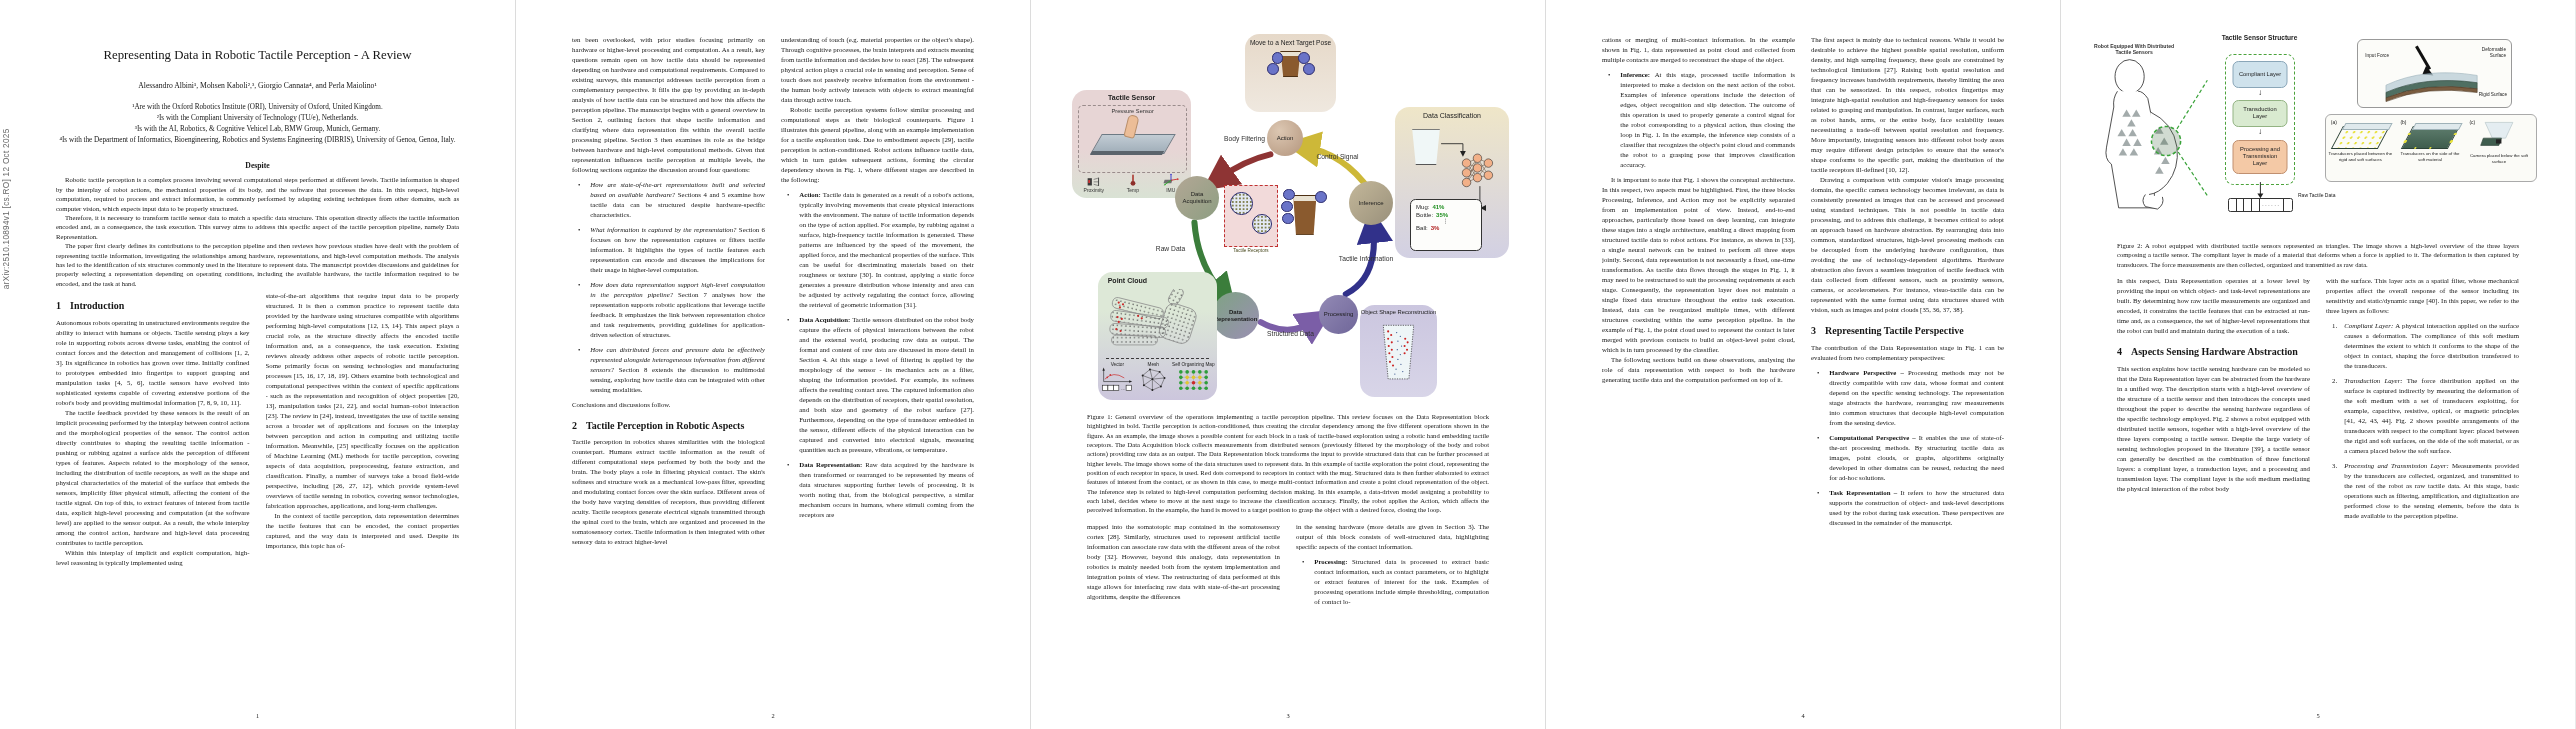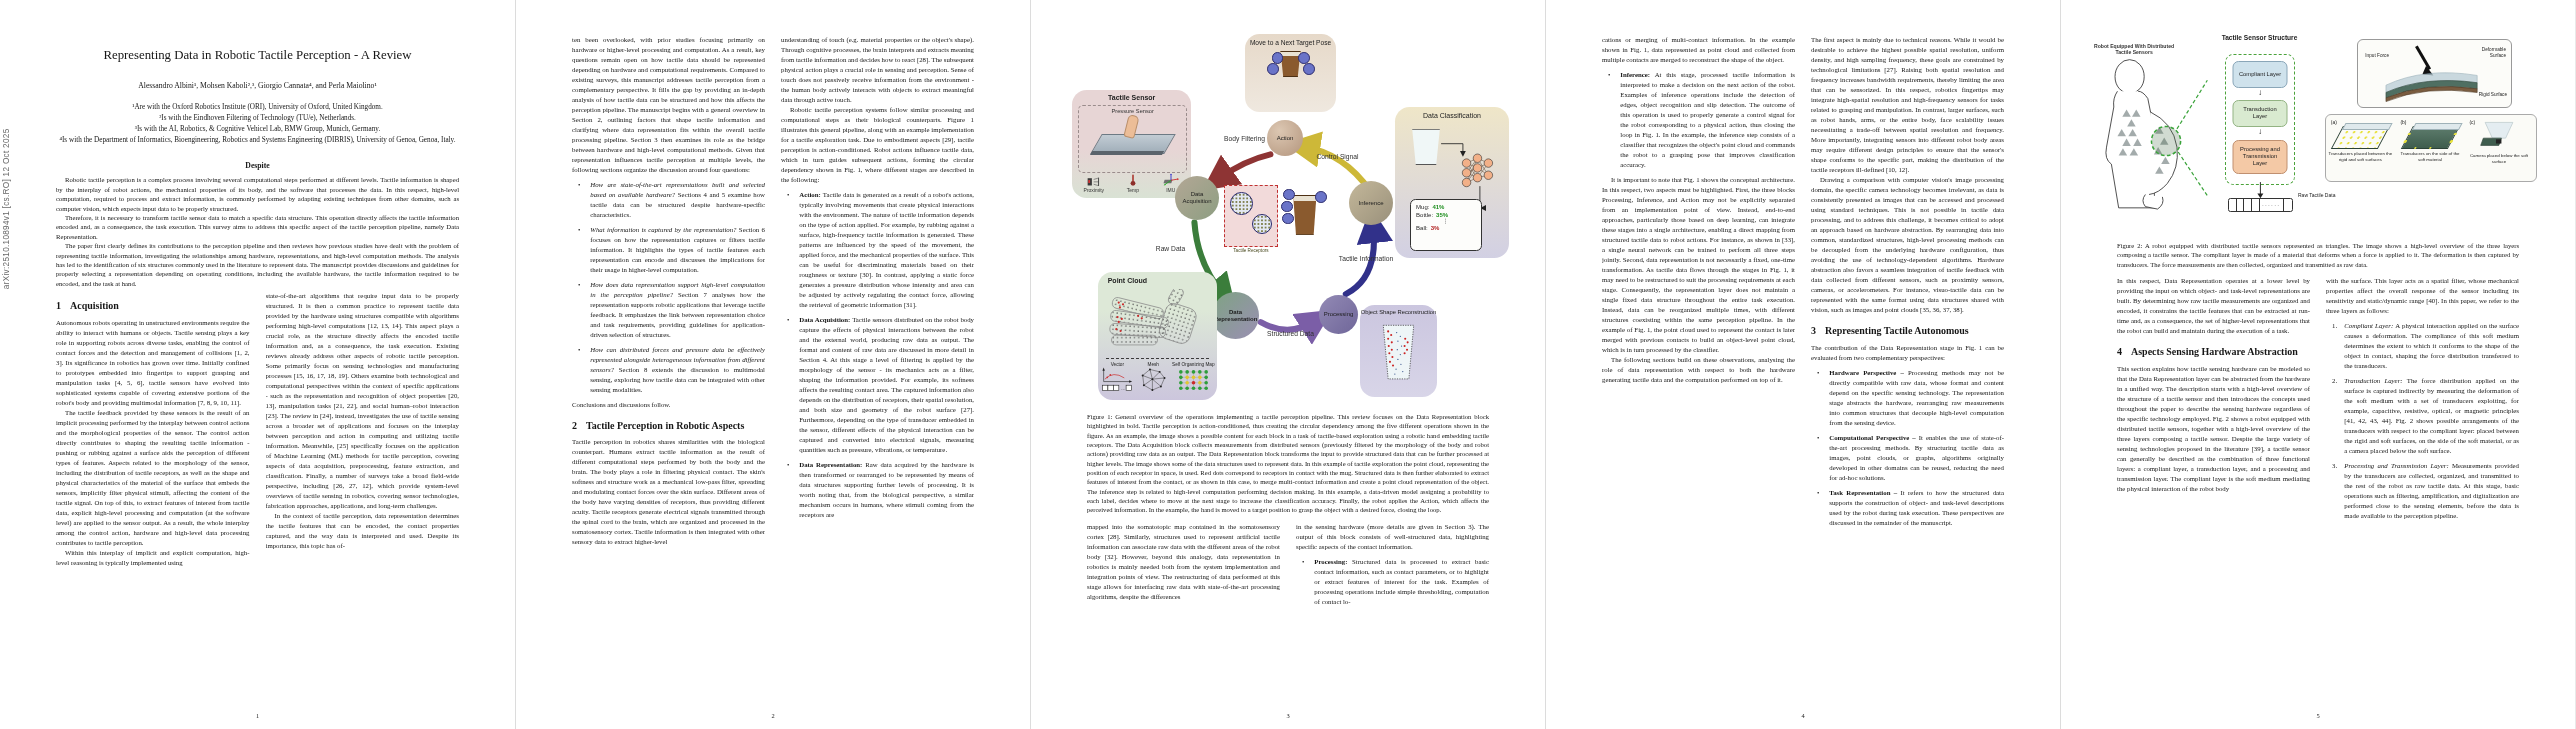--- a/index.html
+++ b/index.html
@@ -106,35 +106,35 @@
 <body>
 
 <div class="pages">
 
   <div class="page">
     <div class="arxiv">arXiv:2510.10894v1  [cs.RO]  12 Oct 2025</div>
     <div class="title">Representing Data in Robotic Tactile Perception - A Review</div>
     <div class="authors">Alessandro Albini¹, Mohsen Kaboli²,³, Giorgio Cannata⁴, and Perla Maiolino¹</div>
     <div class="affils">
       <div>¹Are with the Oxford Robotics Institute (ORI), University of Oxford, United Kingdom.</div>
-      <div>²Is with the Eindhoven Filtering of Technology (TU/e), Netherlands.</div>
+      <div>²Is with the Compliant University of Technology (TU/e), Netherlands.</div>
       <div>³Is with the AI, Robotics, &amp; Cognitive Vehicel Lab, BMW Group, Munich, Germany.</div>
       <div>⁴Is with the Department of Informatics, Bioengineering, Robotics and Systems Engineering (DIBRIS), University of Genoa, Genoa, Italy.</div>
     </div>
     <div class="abs-head">Despite</div>
     <div class="abstract">
       <p>Robotic tactile perception is a complex process involving several computational steps performed at different levels. Tactile information is shaped by the interplay of robot actions, the mechanical properties of its body, and the software that processes the data. In this respect, high-level computation, required to process and extract information, is commonly performed by adapting existing techniques from other domains, such as computer vision, which expects input data to be properly structured.</p>
       <p>Therefore, it is necessary to transform tactile sensor data to match a specific data structure. This operation directly affects the tactile information encoded and, as a consequence, the task execution. This survey aims to address this specific aspect of the tactile perception pipeline, namely Data Representation.</p>
       <p>The paper first clearly defines its contributions to the perception pipeline and then reviews how previous studies have dealt with the problem of representing tactile information, investigating the relationships among hardware, representations, and high-level computation methods. The analysis has led to the identification of six structures commonly used in the literature to represent data. The manuscript provides discussions and guidelines for properly selecting a representation depending on operating conditions, including the available hardware, the tactile information required to be encoded, and the task at hand.</p>
     </div>
     <div class="cols" style="height:307px;">
       <div class="col">
           <div class="sec">
             <span class="secnum">1</span>
-            <span>Acquisition</span>
+            <span>Introduction</span>
           </div>
           <p class="para">Autonomous robots operating in unstructured environments require the ability to interact with humans or objects. Tactile sensing plays a key role in supporting robots across diverse tasks, enabling the control of contact forces and the detection and management of collisions [1, 2, 3]. Its significance in robotics has grown over time. Initially confined to prototypes embedded into fingertips to support grasping and manipulation tasks [4, 5, 6], tactile sensors have evolved into sophisticated systems capable of covering extensive portions of the robot's body and providing multimodal information [7, 8, 9, 10, 11].</p>
           <p class="para ind">The tactile feedback provided by these sensors is the result of an implicit processing performed by the interplay between control actions and the morphological properties of the sensor. The control action directly contributes to shaping the resulting tactile information - pushing or rubbing against a surface aids the perception of different types of features. Aspects related to the morphology of the sensor, including the distribution of tactile receptors, as well as the shape and physical characteristics of the material of the surface that embeds the sensors, implicitly filter physical stimuli, affecting the content of the tactile signal. On top of this, to extract features of interest from tactile data, explicit high-level processing and computation (at the software level) are applied to the sensor output. As a result, the whole interplay among the control action, hardware and high-level data processing contributes to tactile perception.</p>
           <p class="para ind">Within this interplay of implicit and explicit computation, high-level reasoning is typically implemented using</p>
         </div>
       <div class="col">
           <p class="para">state-of-the-art algorithms that require input data to be properly structured. It is then a common practice to represent tactile data provided by the hardware using structures compatible with algorithms performing high-level computations [12, 13, 14]. This aspect plays a crucial role, as the structure directly affects the encoded tactile information and, as a consequence, the task execution. Existing reviews already address other aspects of robotic tactile perception. Some primarily focus on sensing technologies and manufacturing processes [15, 16, 17, 18, 19]. Others examine both technological and computational perspectives within the context of specific applications - such as the representation and recognition of object properties [20, 13], manipulation tasks [21, 22], and social human–robot interaction [23]. The review in [24], instead, investigates the use of tactile sensing across a broader set of applications and focuses on the interplay between perception and action in computing and utilizing tactile information. Meanwhile, [25] specifically focuses on the application of Machine Learning (ML) methods for tactile perception, covering aspects of data acquisition, preprocessing, feature extraction, and classification. Finally, a number of surveys take a broad field-wide perspective, including [26, 27, 12], which provide system-level overviews of tactile sensing in robotics, covering sensor technologies, fabrication approaches, applications, and long-term challenges.</p>
           <p class="para ind">In the context of tactile perception, data representation determines the tactile features that can be encoded, the contact properties captured, and the way data is interpreted and used. Despite its importance, this topic has of-</p>
         </div>
     </div>
@@ -527,21 +527,21 @@
             <div class="btxt"><span class="blead">Inference: </span>At this stage, processed tactile information is interpreted to make a decision on the next action of the robot. Examples of inference operations include the detection of edges, object recognition and slip detection. The outcome of this operation is used to properly generate a control signal for the robot corresponding to a physical action, thus closing the loop in Fig. 1. In the example, the inference step consists of a classifier that recognizes the object's point cloud and commands the robot to a grasping pose that improves classification accuracy.</div>
           </div>
           <p class="para ind">It is important to note that Fig. 1 shows the conceptual architecture. In this respect, two aspects must be highlighted. First, the three blocks Processing, Inference, and Action may not be explicitly separated from an implementation point of view. Instead, end-to-end approaches, particularly those based on deep learning, can integrate these stages into a single architecture, enabling a direct mapping from structured tactile data to robot actions. For instance, as shown in [33], a single neural network can be trained to perform all three steps jointly. Second, data representation is not necessarily a fixed, one-time transformation. As tactile data flows through the stages in Fig. 1, it may need to be restructured to suit the processing requirements at each stage. Consequently, the representation layer does not maintain a single fixed data structure throughout the entire task execution. Instead, data can be reorganized multiple times, with different structures coexisting within the same perception pipeline. In the example of Fig. 1, the point cloud used to represent the contact is later merged with previous contacts to build an object-level point cloud, which is in turn processed by the classifier.</p>
           <p class="para ind">The following sections build on these observations, analysing the role of data representation with respect to both the hardware generating tactile data and the computation performed on top of it.</p>
         </div>
       <div class="col">
           <p class="para">The first aspect is mainly due to technical reasons. While it would be desirable to achieve the highest possible spatial resolution, uniform density, and high sampling frequency, these goals are constrained by technological limitations [27]. Raising both spatial resolution and frequency increases bandwidth requirements, thereby limiting the area that can be sensorized. In this respect, robotics fingertips may integrate high-spatial resolution and high-frequency sensors for tasks related to grasping and manipulation. In contrast, larger surfaces, such as robot hands, arms, or the entire body, face scalability issues necessitating a trade-off between spatial resolution and frequency. More importantly, integrating sensors into different robot body areas may require different design principles to ensure that the sensor's shape conforms to the specific part, making the distribution of the tactile receptors ill-defined [10, 12].</p>
           <p class="para ind">Drawing a comparison with computer vision's image processing domain, the specific camera technology becomes irrelevant, as data is consistently presented as images that can be accessed and processed using standard techniques. This is not possible in tactile data processing, and to address this challenge, it becomes critical to adopt an approach based on hardware abstraction. By rearranging data into common, standardized structures, high-level processing methods can be decoupled from the underlying hardware configuration, thus avoiding the use of technology-dependent algorithms. Hardware abstraction also favors a seamless integration of tactile feedback with data collected from different sensors, such as proximity sensors, cameras, or accelerometers. For instance, visuo-tactile data can be represented with the same format using data structures shared with vision, such as images and point clouds [35, 36, 37, 38].</p>
           <div class="sec">
             <span class="secnum">3</span>
-            <span>Representing Tactile Autonomous</span>
+            <span>Representing Tactile Perspective</span>
           </div>
           <p class="para">The contribution of the Data Representation stage in Fig. 1 can be evaluated from two complementary perspectives:</p>
           <div class="bullet">
             <span class="marker">•</span>
             <div class="btxt"><span class="blead">Hardware Perspective – </span>Processing methods may not be directly compatible with raw data, whose format and content depend on the specific sensing technology. The representation stage abstracts the hardware, rearranging raw measurements into common structures that decouple high-level computation from the sensing device.</div>
           </div>
           <div class="bullet">
             <span class="marker">•</span>
             <div class="btxt"><span class="blead">Computational Perspective – </span>It enables the use of state-of-the-art processing methods. By structuring tactile data as images, point clouds, or graphs, algorithms originally developed in other domains can be reused, reducing the need for ad-hoc solutions.</div>
           </div>

